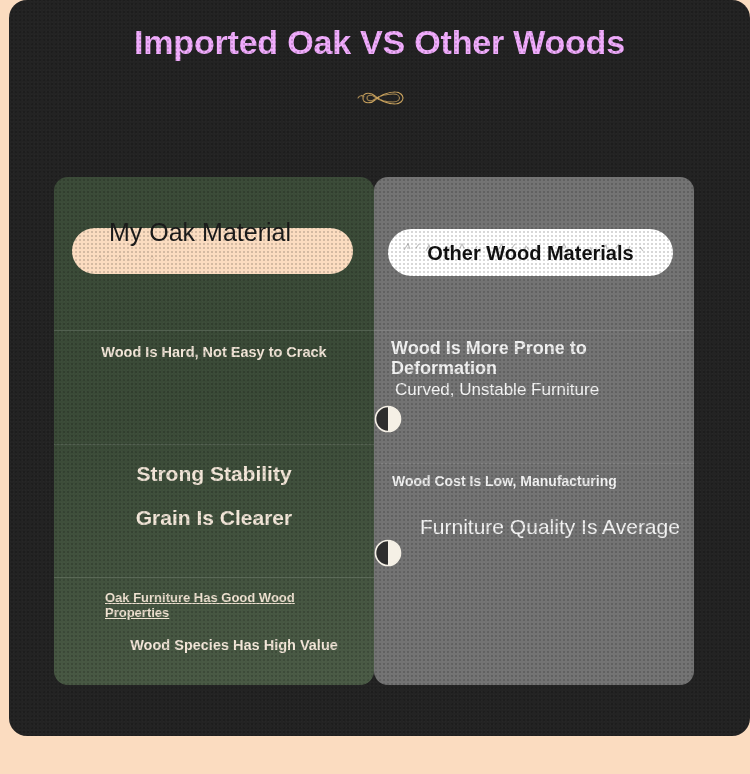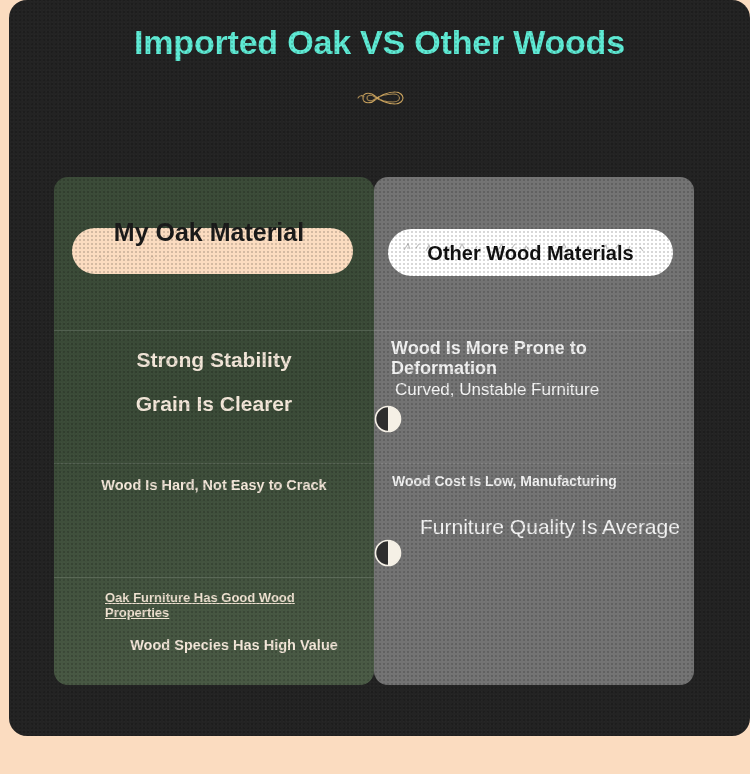--- a/index.html
+++ b/index.html
@@ -55,21 +55,21 @@
     top: 0;
     width: 741px;
     text-align: center;
   }
   .main-title {
     margin: 0;
     padding-top: 22px;
     font-size: 34px;
     font-weight: bold;
     letter-spacing: -0.2px;
-    color: #5eead4;
+    color: #f0abfc;
     font-family: "Liberation Sans", sans-serif;
     line-height: 1.2;
   }
   .ornament {
     margin: 0 auto;
     padding-top: 22px;
     width: 54px;
     height: 26px;
     display: block;
   }
@@ -124,24 +124,24 @@
     width: 285px;
     height: 47px;
     background: #FFFFFF;
   }
   .pill-left .pill-text {
     position: absolute;
     left: 37px;
     top: -11px;
     width: 200px;
     font-size: 25px;
-    font-weight: bold;
+    font-weight: normal;
     color: #1B1B1B;
     line-height: 1.22;
-    text-align: center;
+    text-align: left;
     font-family: "Liberation Sans", sans-serif;
   }
   .pill-right .pill-text {
     position: relative;
     font-size: 20px;
     font-weight: bold;
     color: #111111;
     line-height: 1.2;
     white-space: nowrap;
     font-family: "Liberation Sans", sans-serif;
@@ -290,29 +290,29 @@
                 <path d="M44 8 l3 -4"></path>
                   <path d="M56 7 l2 -3 l2 3"></path>
                 <path d="M70 8 l3 -4"></path>
                   <path d="M84 7 l2 3"></path>
               </g>
             </svg>
             <span class="pill-text">My Oak Material</span>
           </div>
         </div>
 
+        <div class="row r1">
+          <div class="rule" style="top:0"></div>
+          <p class="t l-r1">Wood Is Hard, Not Easy to Crack</p>
+        </div>
+
         <div class="row r2">
           <div class="rule" style="top:0"></div>
           <p class="t l-r2-a">Strong Stability</p>
           <p class="t l-r2-b">Grain Is Clearer</p>
-        </div>
-
-        <div class="row r1">
-          <div class="rule" style="top:0"></div>
-          <p class="t l-r1">Wood Is Hard, Not Easy to Crack</p>
         </div>
 
         <div class="row r3">
           <div class="rule" style="top:0"></div>
           <p class="t l-r3-a">Oak Furniture Has Good Wood Properties</p>
           <p class="t l-r3-b">Wood Species Has High Value</p>
         </div>
       </div>
 
       <div class="column col-right">

